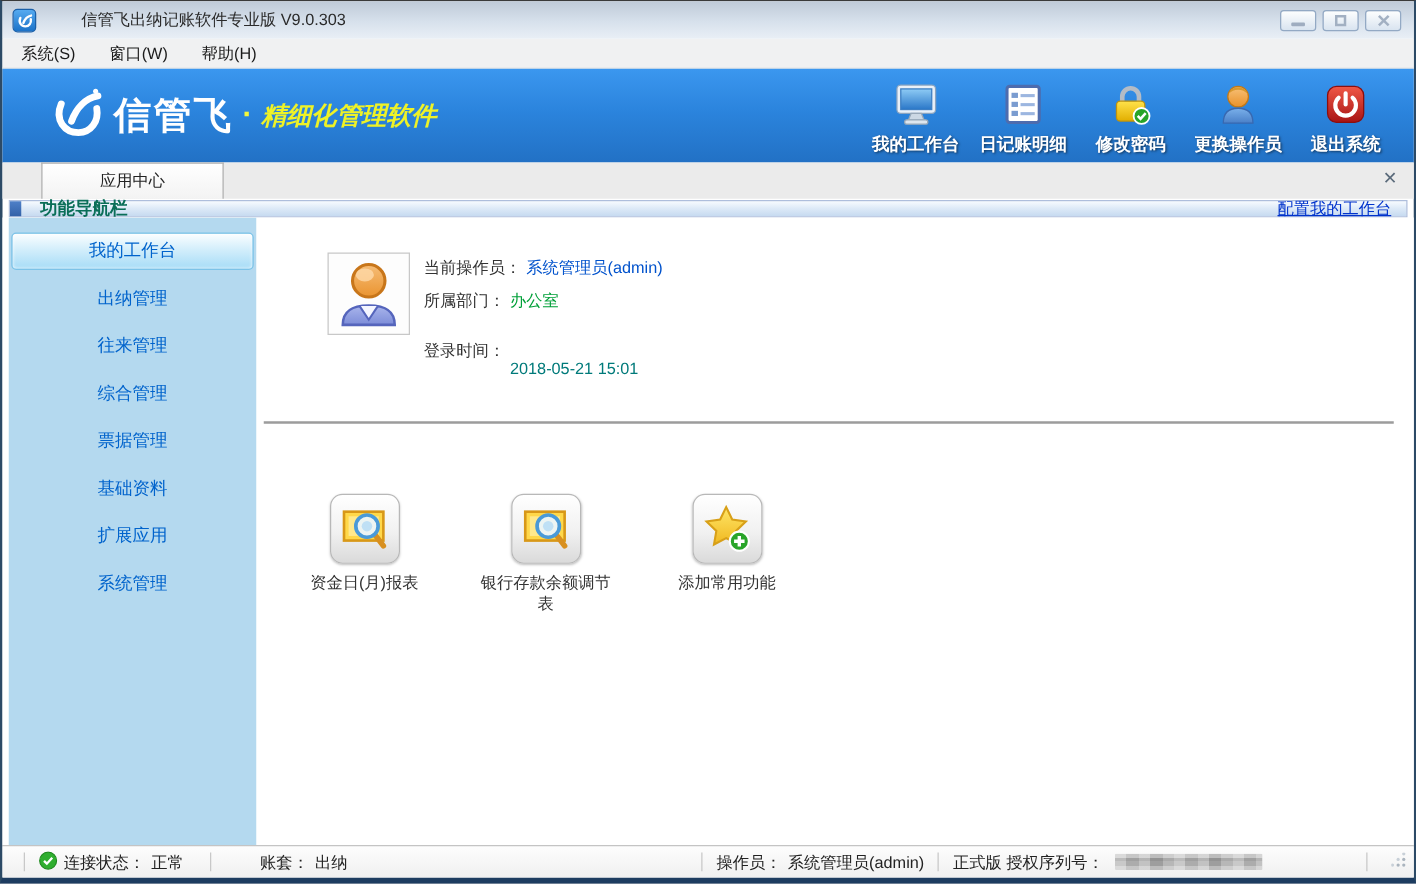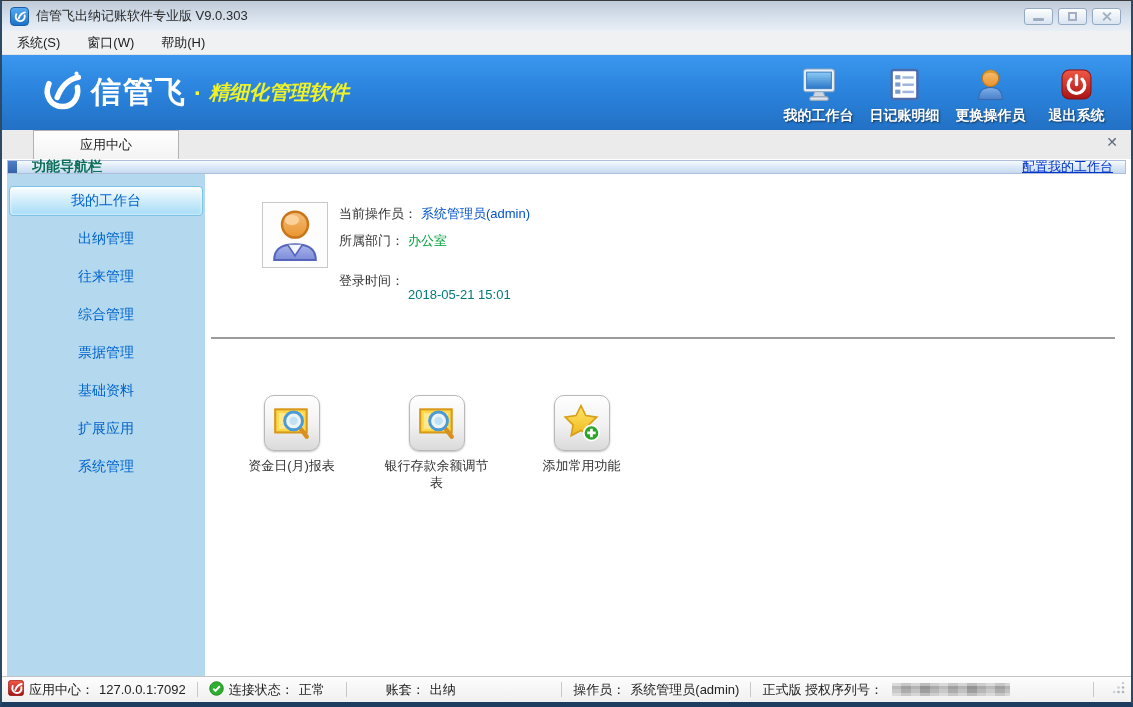--- a/index.html
+++ b/index.html
@@ -9,21 +9,21 @@
   .window { width:1133px; height:707px; display:flex; flex-direction:column;
     background:#fff; border-top:1px solid #3a3a3a; border-left:2px solid #2c4a66;
     border-right:2px solid #2c4a66; border-bottom:5px solid #1d3c60; }
 
   
   .titlebar { height:30px; flex:0 0 auto; display:flex; align-items:center; padding:0 8px;
     background:linear-gradient(180deg,#bfcad8 0%,#d7e1ec 55%,#e9eff6 100%); }
   .app-icon16 { width:19px; height:19px; border-radius:4px; margin-right:7px;
     background:linear-gradient(180deg,#55aaf0,#1b72c8); border:1px solid #1a5fa8;
     display:flex; align-items:center; justify-content:center; }
-  .title-text { font-size:13px; color:#2a2a2a; }
+  .title-text { font-size:13px; color:#2a2a2a;margin-left:29px; }
   .win-controls { margin-left:auto; display:flex; gap:5px; padding-right:2px; }
   .wbtn { width:29px; height:17px; border:1px solid #93a9c4; border-radius:3px;
     background:linear-gradient(180deg,#fdfefe,#d9e4f0); display:flex; align-items:center;
     justify-content:center; }
   .g-min { width:11px; height:3px; background:#9fadc0; border-radius:1px; margin-top:6px; }
   .g-max { width:9px; height:9px; border:2px solid #a2b0c2; }
   .g-close { position:relative; width:11px; height:11px; }
   .g-close::before,.g-close::after { content:""; position:absolute; left:5px; top:0;
     width:2px; height:11px; background:#a2b0c2; }
   .g-close::before { transform:rotate(45deg); }
@@ -211,20 +211,31 @@
               <rect x="7" y="14" width="5" height="4" fill="#7a9cd0"></rect>
               <rect x="14" y="15" width="11" height="2.4" fill="#9cb6e0"></rect>
               <rect x="7" y="21" width="5" height="4" fill="#7a9cd0"></rect>
               <rect x="14" y="22" width="11" height="2.4" fill="#9cb6e0"></rect>
             </svg>
         </span>
         <span class="tlabel">日记账明细</span>
       </div>
       <div class="tool">
         <span>
+          <svg width="35" height="33" viewBox="0 0 34 32">
+              <path d="M10.5 15 v-5 a6.5 6.5 0 0 1 13 0 v5" fill="none" stroke="#b4bcc6" stroke-width="3.6"></path>
+              <rect x="6" y="13.5" width="22" height="15.5" rx="3" fill="url(#goldG)" stroke="#bf920c"></rect>
+              <circle cx="25.5" cy="25" r="6.2" fill="#28a428" stroke="#fff" stroke-width="1.4"></circle>
+              <path d="M22.5 25 l2.2 2.2 l4 -4.4" stroke="#fff" stroke-width="2" fill="none"></path>
+            </svg>
+        </span>
+        <span class="tlabel">修改密码</span>
+      </div>
+      <div class="tool">
+        <span>
           <svg width="33" height="33" viewBox="0 0 32 32">
               <circle cx="16" cy="10" r="8" fill="url(#headG)" stroke="#c07818"></circle>
               <path d="M8.5 8 a8 8 0 0 1 15 0 c-4-4.5-11-4.5-15 0 z" fill="#d8992e"></path>
               <path d="M4.5 30.5 c0-8 4.5-11.5 11.5-11.5 s11.5 3.5 11.5 11.5 z" fill="url(#bodyG)" stroke="#3868b0"></path>
             </svg>
         </span>
         <span class="tlabel">更换操作员</span>
       </div>
       <div class="tool">
         <span>
@@ -325,31 +336,20 @@
                 <path d="M29 25.5 v8 M25 29.5 h8" stroke="#fff" stroke-width="2.6"></path>
               </svg>
           </div>
           <div class="sc-label">添加常用功能</div>
         </div>
       </div>
     </div>
   </div>
 
   <div class="statusbar">
-    <div class="ssec sec-app">
-      <span>
-        <svg width="16" height="16" viewBox="0 0 48 48">
-            <rect x="1" y="1" width="46" height="46" rx="9" fill="url(#redG)" stroke="#8c0f0f" stroke-width="2"></rect>
-            <path d="M14 18 C10 30 17 39 27 39 C36 39 42 31 40 22" stroke="#fff" stroke-width="6" fill="none" stroke-linecap="round"></path>
-            <path d="M41 12 C32 14 25 21 22 30" stroke="#fff" stroke-width="6" fill="none" stroke-linecap="round"></path>
-          </svg>
-      </span>
-      <span>应用中心：</span>
-      <span>127.0.0.1:7092</span>
-    </div>
     <div class="ssep"></div>
     <div class="ssec sec-conn">
       <span>
         <svg width="15" height="15" viewBox="0 0 16 16">
             <circle cx="8" cy="8" r="7.2" fill="#2fae2f" stroke="#1e8a1e"></circle>
             <path d="M4.5 8.2 l2.4 2.4 l4.6 -5" stroke="#fff" stroke-width="2" fill="none"></path>
           </svg>
       </span>
       <span>连接状态：</span>
       <span>正常</span>

